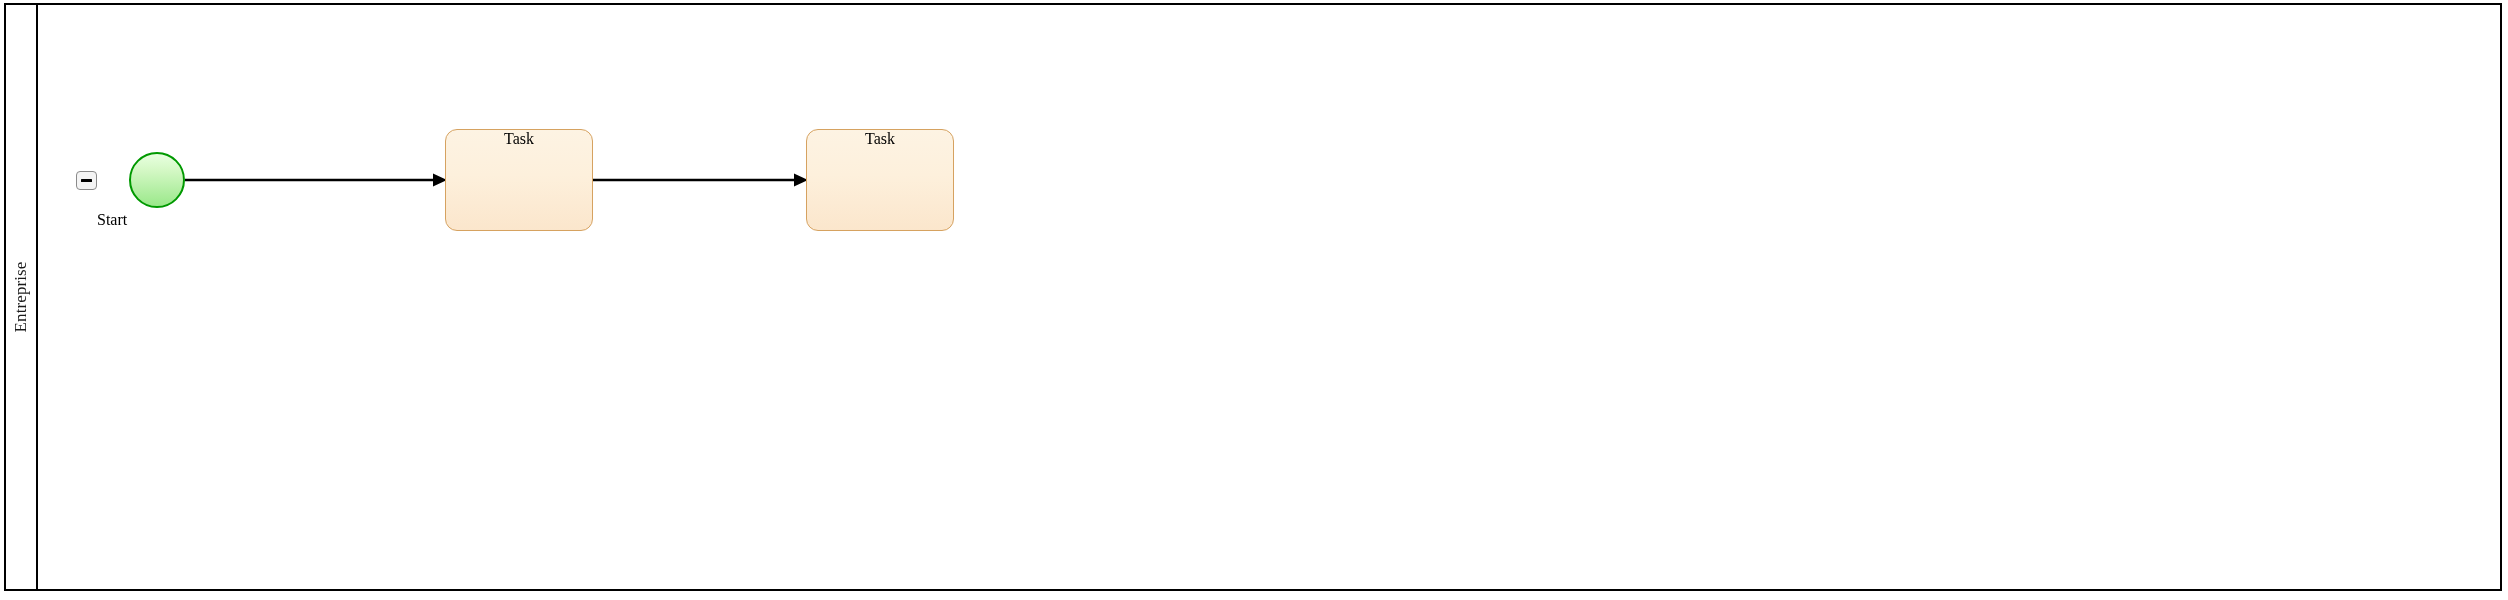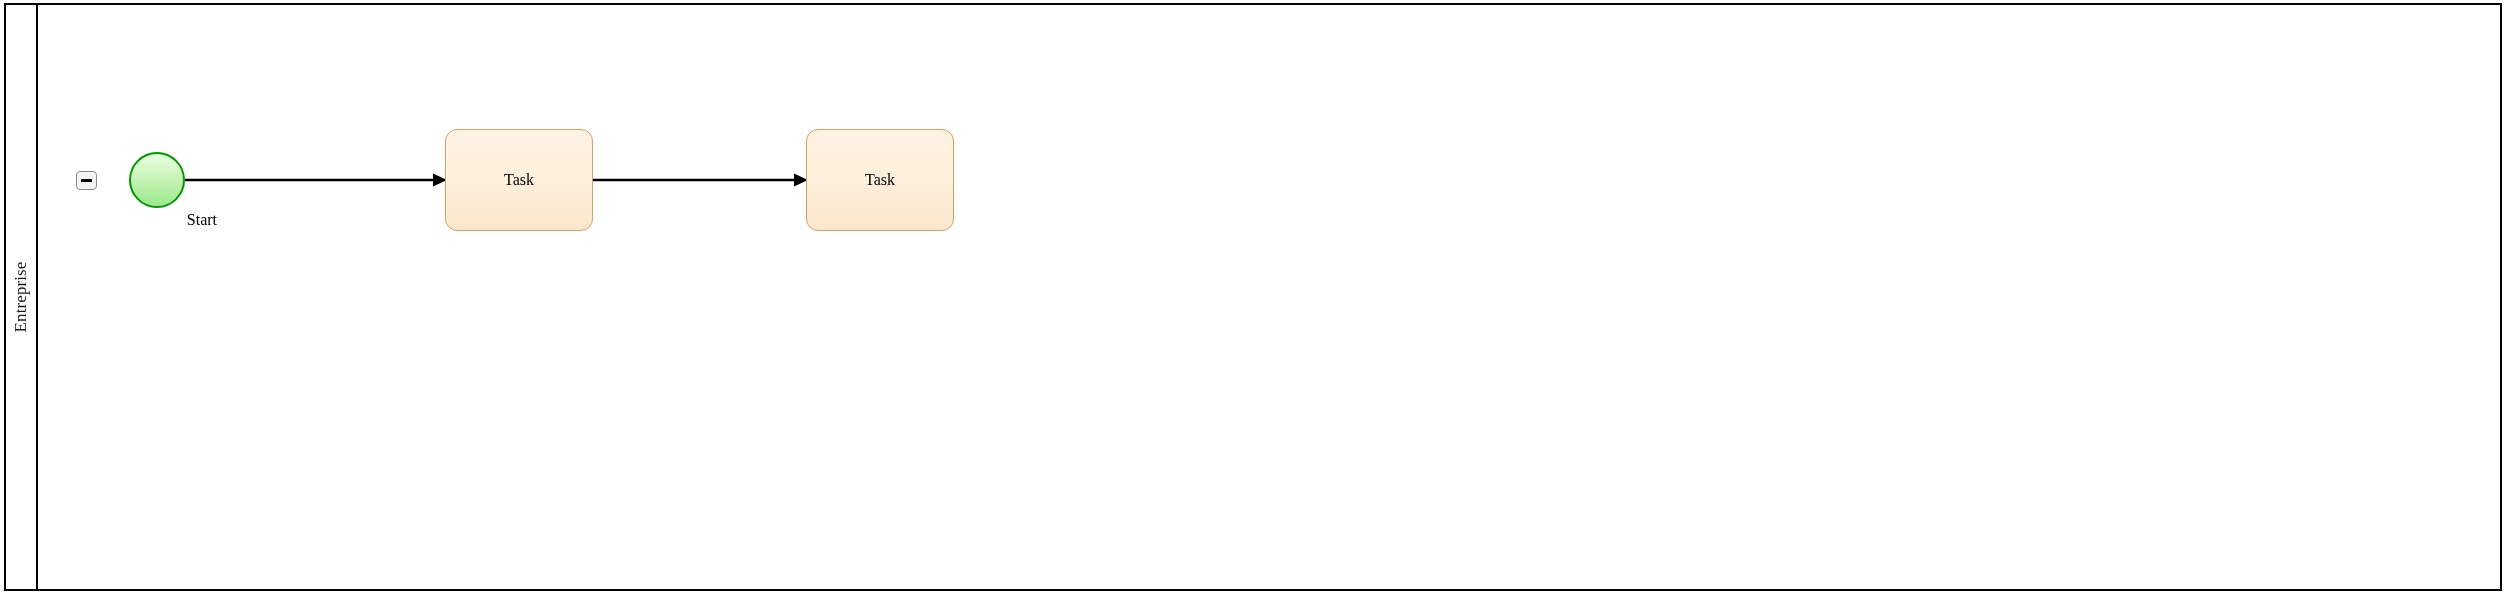--- a/index.html
+++ b/index.html
@@ -100,38 +100,37 @@
     border-radius: 50%;
     border: 2px solid #009900;
     box-sizing: border-box;
     background: linear-gradient(to bottom, #e8ffe0 0%, #d5f8c6 30%, #9ae88a 100%);
   }
   .start-label {
     position: absolute;
     left: 59px;
     top: 206px;
     width: 120px;
-    text-align: right;
+    text-align: left;
     font-size: 16px;
     color: #000000;
     font-family: "Liberation Serif", "DejaVu Serif", serif;
   }
 
   
   .task {
     position: absolute;
     top: 124px;
     width: 148px;
     height: 102px;
     border: 1.6px solid #d6a260;
     border-radius: 12px;
     box-sizing: border-box;
     background: linear-gradient(to bottom, #fdf3e3 0%, #fdf0dc 45%, #fbe6cc 100%);
     display: flex;
-    align-items: center;
     justify-content: center;
   }
   .task-label {
     font-size: 16px;
     color: #000000;
     font-family: "Liberation Serif", "DejaVu Serif", serif;
   }
   #task-1 { left: 407px; }
   #task-2 { left: 768px; }
 

